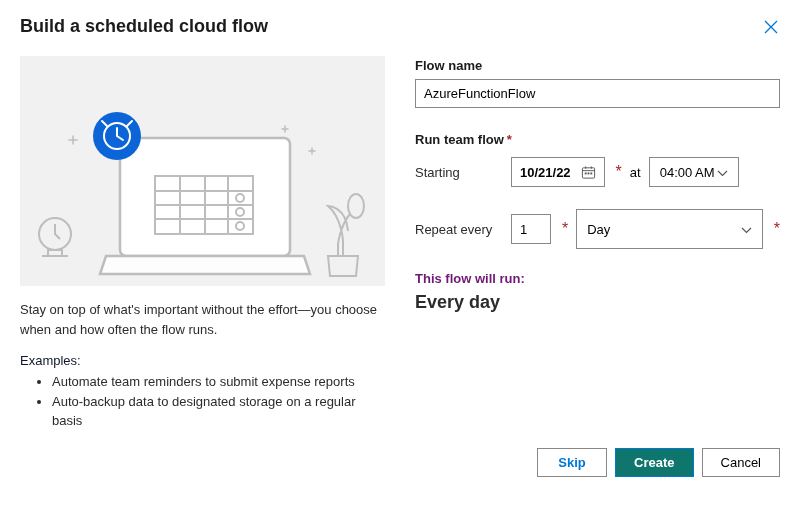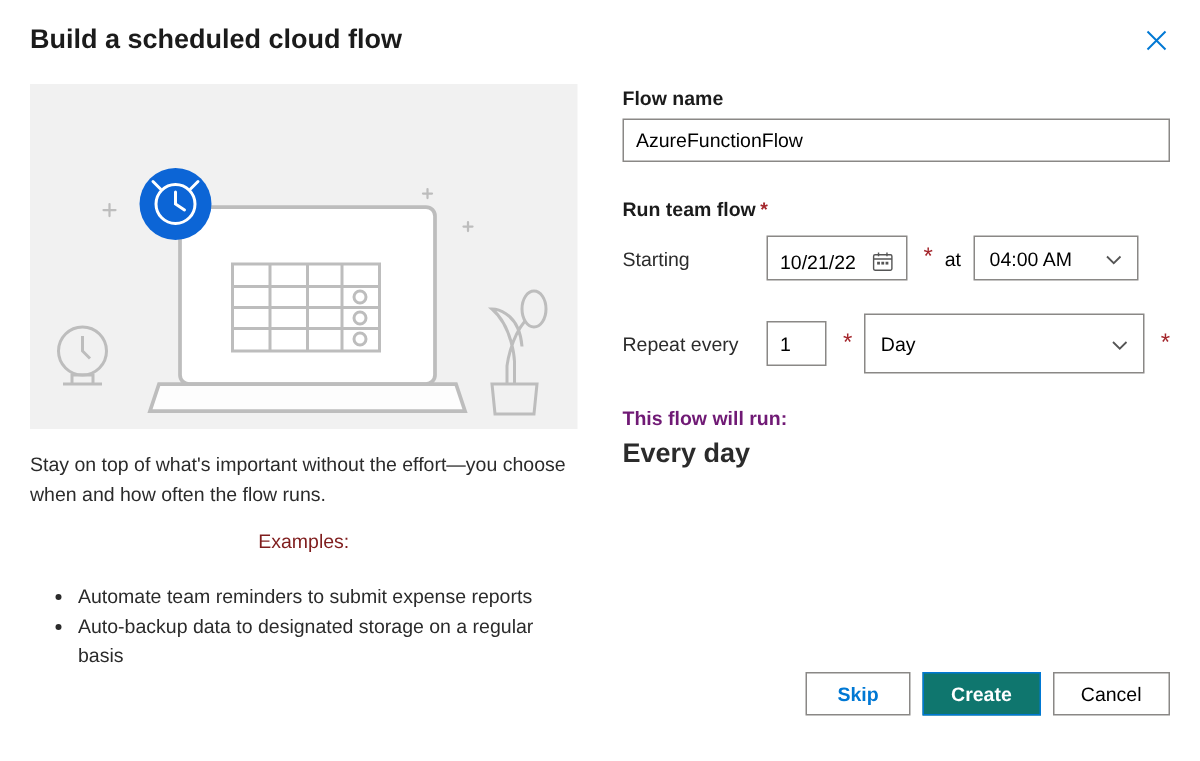--- a/index.html
+++ b/index.html
@@ -54,23 +54,22 @@
       height: 100%;
     }
     .description {
       font-size: 13px;
       color: #2b2b2b;
       line-height: 1.5;
       margin-bottom: 14px;
     }
     .examples-label {
       font-size: 13px;
-      color: #7f1d1d;
-      margin-bottom: 20px;
-      text-align: center;
+      color: #0f172a;
+      margin-bottom: 4px;
     }
     .examples-list {
       list-style: disc;
       padding-left: 32px;
       font-size: 13px;
       color: #2b2b2b;
       line-height: 1.5;
     }
     .right-col {
       flex: 1;
@@ -106,39 +105,40 @@
       gap: 8px;
       margin-bottom: 22px;
     }
     .row-label {
       font-size: 13px;
       color: #2b2b2b;
       width: 88px;
     }
     .date-picker {
       display: flex;
-      align-items: flex-end;
+      align-items: center;
       border: 1px solid #8a8886;
       padding: 4px 8px;
       gap: 10px;
       height: 30px;
+      font-weight: bold;
     }
     .date-picker span {
       font-size: 13px;
     }
     .at-label {
       font-size: 13px;
     }
     .time-select {
       display: flex;
       align-items: center;
       justify-content: space-between;
       border: 1px solid #8a8886;
       padding: 4px 10px;
-      width: 110px;
+      width: 90px;
       height: 30px;
       font-size: 13px;
     }
     .num-input {
       border: 1px solid #8a8886;
       padding: 4px 8px;
       width: 40px;
       font-size: 13px;
       height: 30px;
       font-family: inherit;

